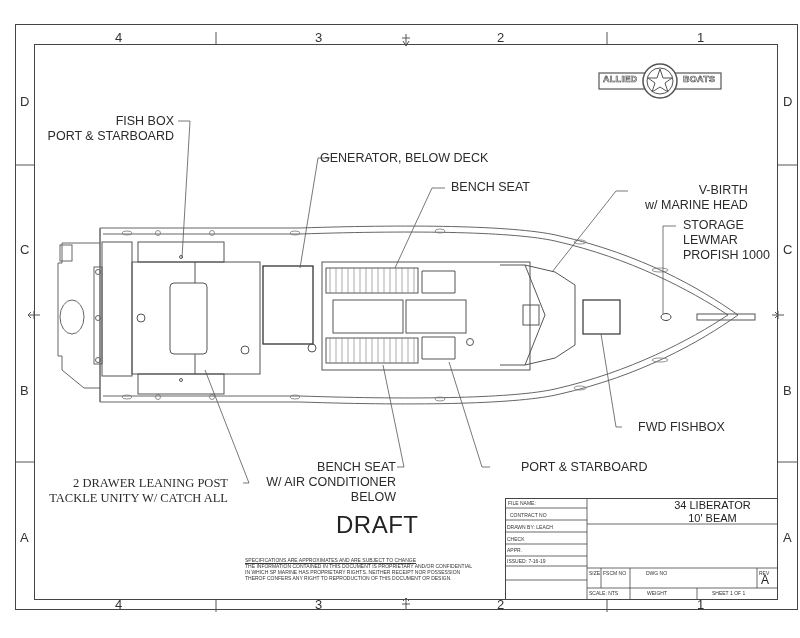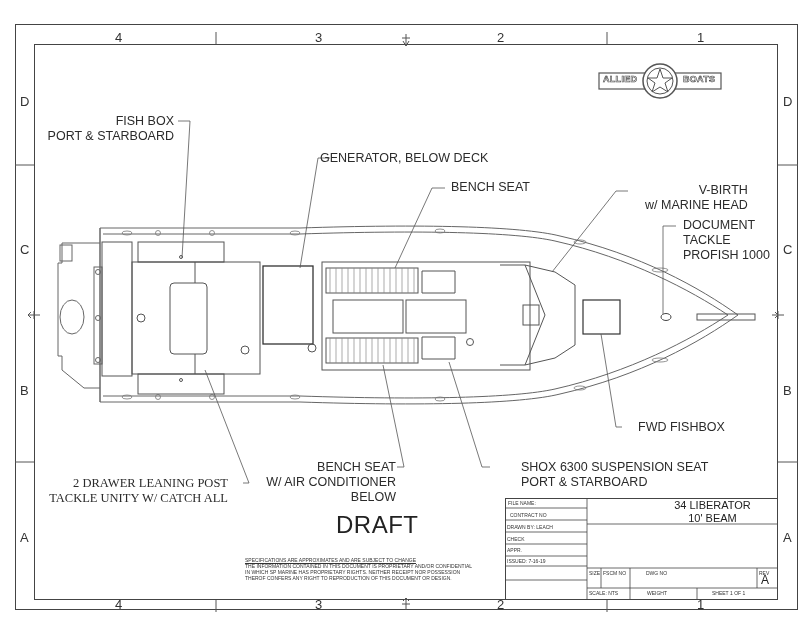--- a/index.html
+++ b/index.html
@@ -197,27 +197,26 @@
 </div>
 <div class="abs lbl" style="left:320px;top:151px;">GENERATOR, BELOW DECK</div>
 <div class="abs lbl" style="left:451px;top:180px;">
   <div>BENCH SEAT</div>
 </div>
 <div class="abs lbl" style="left:645px;top:183px;text-align:right;">
   <div>V-BIRTH</div>
   <div>w/ MARINE HEAD</div>
 </div>
 <div class="abs lbl" style="left:683px;top:218px;">
-  <div>DOCUMENT</div>
-  <div>TACKLE</div>
+  <div>STORAGE</div>
+  <div>LEWMAR</div>
   <div>PROFISH 1000</div>
 </div>
 <div class="abs lbl" style="left:638px;top:420px;text-align:right;">FWD FISHBOX</div>
 <div class="abs lbl" style="left:521px;top:460px;">
-  <div>SHOX 6300 SUSPENSION SEAT</div>
   <div>PORT &amp; STARBOARD</div>
 </div>
 <div class="abs lbl r" style="left:250px;width:146px;top:460px;">
   <div>BENCH SEAT</div>
   <div>W/ AIR CONDITIONER</div>
   <div>BELOW</div>
 </div>
 <div class="abs lbl r" style="left:40px;width:188px;top:476px;font-family:Liberation Serif, serif;">
   <div>2 DRAWER LEANING POST</div>
   <div>TACKLE UNITY W/ CATCH ALL</div>

